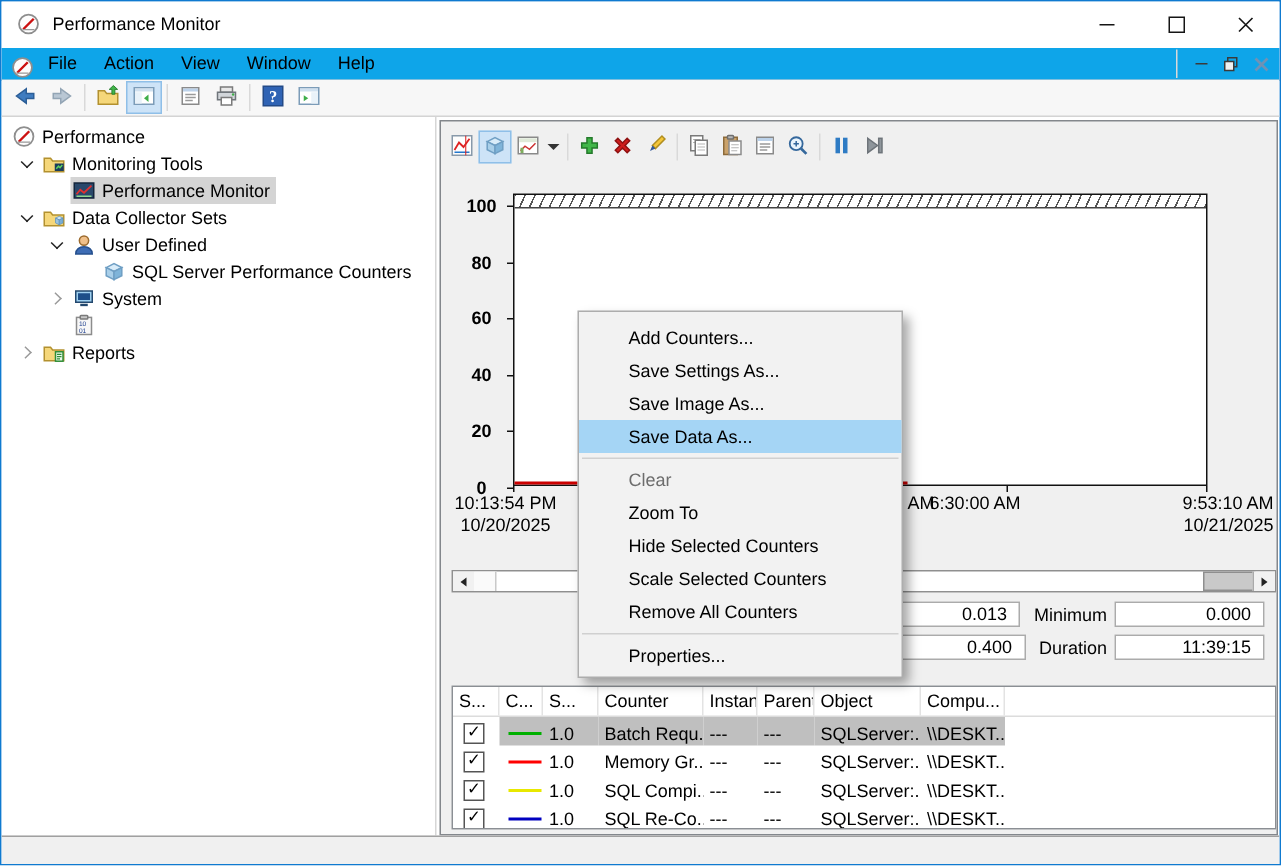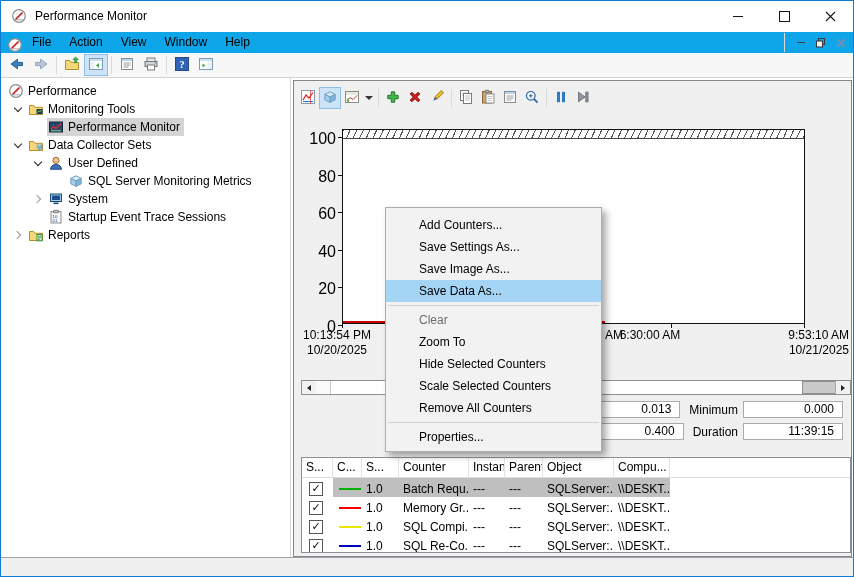--- a/index.html
+++ b/index.html
@@ -38,21 +38,21 @@
   
   .ctb{position:absolute;left:3px;top:6px;display:flex;align-items:center;}
   .ctbtn{width:22px;height:22px;display:flex;align-items:center;justify-content:center;border:1px solid transparent;box-sizing:border-box;}
   .ctbtn.active{background:#cde3f7;border-color:#8fbfe8;}
   .drop{width:12px;height:22px;display:flex;align-items:center;justify-content:center;}
   .drop:after{content:"";border-left:4px solid transparent;border-right:4px solid transparent;border-top:4px solid #333;}
   
   .plot{position:absolute;left:48px;top:48px;width:463px;height:195px;background:#fff;border:1px solid #111;box-sizing:border-box;}
   .hatch{position:absolute;left:0;right:0;top:0;height:8px;border-bottom:1px solid #444;background:repeating-linear-gradient(115deg,#555 0 1px,transparent 1px 6px);}
   .redline{position:absolute;left:0;bottom:0;width:262px;height:2px;background:#c00;}
-  .ylab{position:absolute;width:30px;text-align:right;font-size:16px;}
+  .ylab{position:absolute;width:30px;text-align:center;font-size:12px;font-weight:bold;}
   .ytick{position:absolute;left:44px;width:4px;height:1px;background:#111;}
   .xtick{position:absolute;width:1px;height:4px;background:#111;top:243px;}
   .xlab{position:absolute;top:247px;line-height:15px;font-size:12px;}
   
   .hscroll{position:absolute;left:7px;top:299px;width:550px;height:15px;border:1px solid #8f8f8f;background:#fff;box-sizing:border-box;}
   .sbbtn{position:absolute;top:0;bottom:0;width:14px;background:#f1f1f1;border-right:1px solid #a9a9a9;display:flex;align-items:center;justify-content:center;}
   .sbbtn.r{right:0;border-right:none;border-left:1px solid #a9a9a9;}
   .arrL{border-top:3.5px solid transparent;border-bottom:3.5px solid transparent;border-right:4px solid #222;}
   .arrR{border-top:3.5px solid transparent;border-bottom:3.5px solid transparent;border-left:4px solid #222;}
   .sbbox{position:absolute;left:14px;top:0;bottom:0;width:14px;background:#fafafa;border-right:1px solid #c9c9c9;}
@@ -252,21 +252,21 @@
         </span>
       </div>
       <div class="trow" style="padding-left: 49px;">
         <span class="chev"></span>
         <span class="band">
           <span class="ticon"><svg width="16" height="16" viewBox="0 0 16 16">
               <path d="M2.8 5.4 8 2.8l5.2 2.6L8 8z" fill="#d9ecf9" stroke="#6f9fc4"></path>
               <path d="M2.8 5.4v5.4L8 13.4V8z" fill="#a9cfe9" stroke="#6f9fc4"></path>
               <path d="M13.2 5.4v5.4L8 13.4V8z" fill="#7fb4d9" stroke="#6f9fc4"></path>
             </svg></span>
-          <span class="tlabel">SQL Server Monitoring Metrics</span>
+          <span class="tlabel">SQL Server Performance Counters</span>
         </span>
       </div>
       <div class="trow" style="padding-left: 29px;">
         <span class="chev col"></span>
         <span class="band">
           <span class="ticon"><svg width="16" height="16" viewBox="0 0 16 16">
               <rect x="2.5" y="3" width="11" height="7.5" fill="#9fd0f0" stroke="#23486e"></rect>
               <rect x="4" y="4.5" width="8" height="4.5" fill="#1d4e89"></rect>
               <rect x="5.5" y="11.5" width="5" height="1.6" fill="#23486e"></rect>
             </svg></span>
@@ -275,21 +275,20 @@
       </div>
       <div class="trow" style="padding-left: 29px;">
         <span class="chev"></span>
         <span class="band">
           <span class="ticon"><svg width="16" height="16" viewBox="0 0 16 16">
               <rect x="3" y="2.6" width="10" height="11.4" fill="#f7f7f7" stroke="#8c8c8c"></rect>
               <rect x="5.5" y="1.4" width="5" height="2.3" rx=".5" fill="#c9c9c9" stroke="#7a7a7a"></rect>
               <text x="4.6" y="8.6" font-size="4.4" fill="#1a3c8c">10</text>
               <text x="4.6" y="13" font-size="4.4" fill="#1a3c8c">01</text>
             </svg></span>
-          <span class="tlabel">Startup Event Trace Sessions</span>
         </span>
       </div>
       <div class="trow" style="padding-left: 9px;">
         <span class="chev col"></span>
         <span class="band">
           <span class="ticon"><svg width="16" height="16" viewBox="0 0 16 16">
               <path d="M1.5 4.5h4.2l1.4 1.8h7.4v7.2h-13z" fill="#f5d77a" stroke="#b3912f"></path>
               <rect x="9" y="7.5" width="5" height="6.3" fill="#e9f7e9" stroke="#2f8e38"></rect>
               <path d="M10 9.3h3M10 10.8h3M10 12.3h2" stroke="#2f8e38" stroke-width=".8"></path>
             </svg></span>

